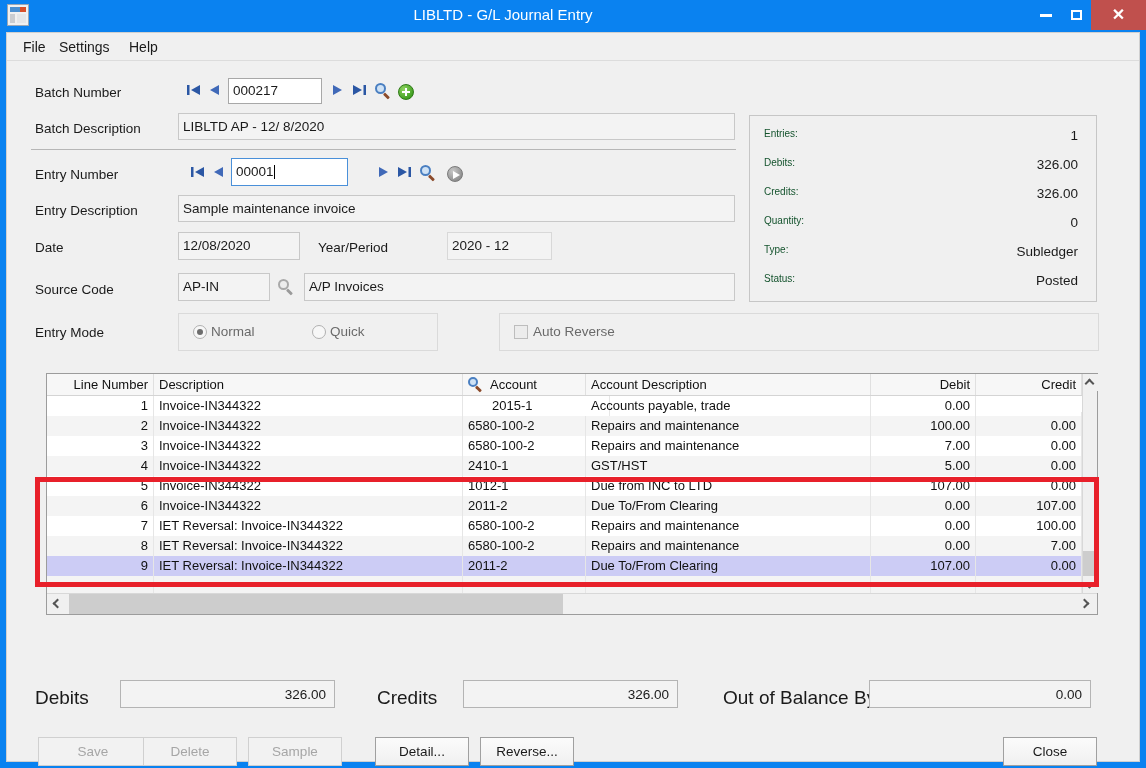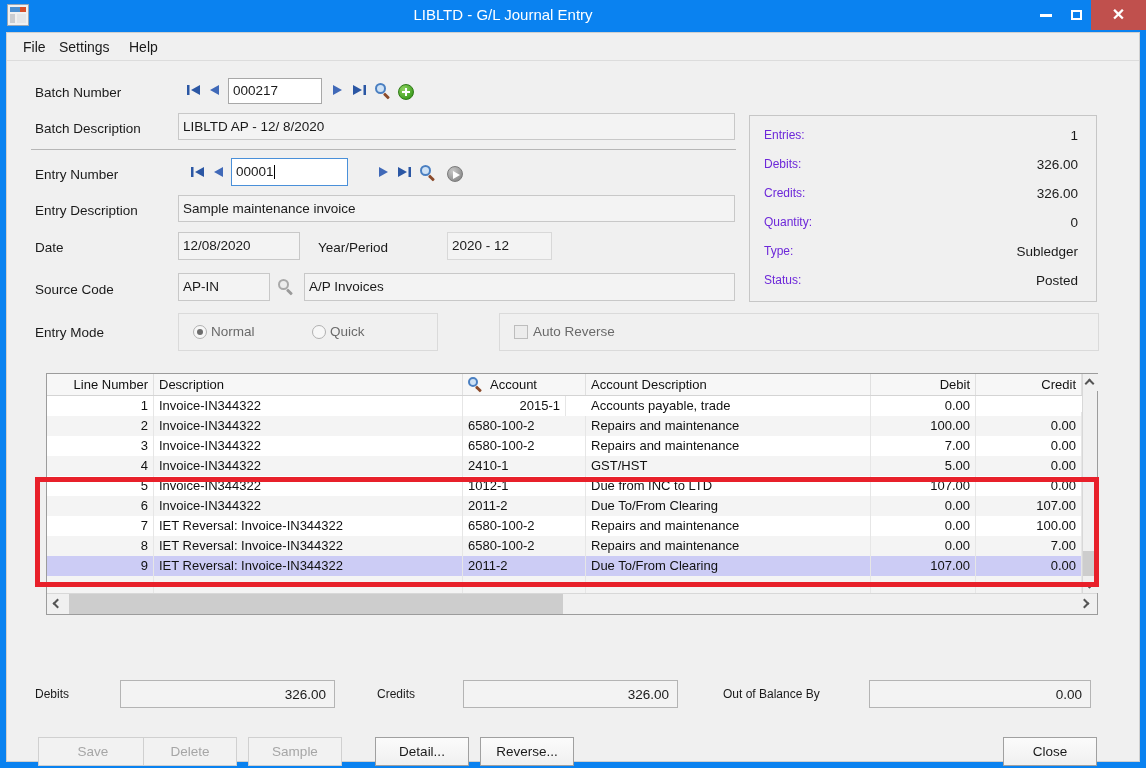--- a/index.html
+++ b/index.html
@@ -208,21 +208,21 @@
   
   #summary {
     position: absolute;
     left: 742px; top: 82px;
     width: 348px; height: 187px;
     background: #f0f0f0;
     border: 1px solid #c6c6c6;
   }
   .sum-lbl {
     position: absolute; left: 14px;
-    font-size: 12px; color: #6d28d9;
+    font-size: 10px; color: #14532d;
   }
   .sum-val {
     position: absolute; right: 18px;
     font-size: 13.5px; color: #1a1a1a;
   }
 
   
   #mode-group {
     position: absolute;
     left: 171px; top: 280px;
@@ -380,21 +380,21 @@
     left: 35px; top: 477px;
     width: 1064px; height: 110px;
     border: 5px solid #e8202a;
     pointer-events: none;
     z-index: 50;
   }
 
   
   .tot-lbl {
     position: absolute; top: 654px;
-    font-size: 12px; color: #1a1a1a;
+    font-size: 19px; color: #1a1a1a;
   }
   .tot-fld {
     position: absolute; top: 647px;
     height: 28px;
     background: #f3f3f3;
     border: 1px solid #b4b4b4;
     font-size: 13.5px;
     color: #1a1a1a;
     display: flex; align-items: center;
     justify-content: flex-end;
@@ -577,21 +577,21 @@
         <div class="hcell" style="left:539px; width:285px;">Account Description</div>
         <div class="hcell r" style="left:824px; width:105px;">Debit</div>
         <div class="hcell r" style="left:929px; width:106px;">Credit</div>
       </div>
 
       <div id="grid-body">
 
         <div class="grow" style="top:0px;">
           <div class="gcell r" style="left:0px;   width:107px;">1</div>
           <div class="gcell" style="left:107px; width:309px;">Invoice-IN344322</div>
-          <div class="gcell" style="left:396px; width:123px;text-align:right;">2015-1</div>
+          <div class="gcell" style="left:440px; width:123px;">2015-1</div>
           <div class="gcell" style="left:539px; width:285px;">Accounts payable, trade</div>
           <div class="gcell r" style="left:824px; width:105px;">0.00</div>
           <div class="gcell r" style="left:929px; width:106px;margin-top:16px;">112.00</div>
         </div>
 
         <div class="grow alt" style="top:20px;">
           <div class="gcell r" style="left:0px;   width:107px;">2</div>
           <div class="gcell" style="left:107px; width:309px;">Invoice-IN344322</div>
           <div class="gcell" style="left:416px; width:123px;">6580-100-2</div>
           <div class="gcell" style="left:539px; width:285px;">Repairs and maintenance</div>

